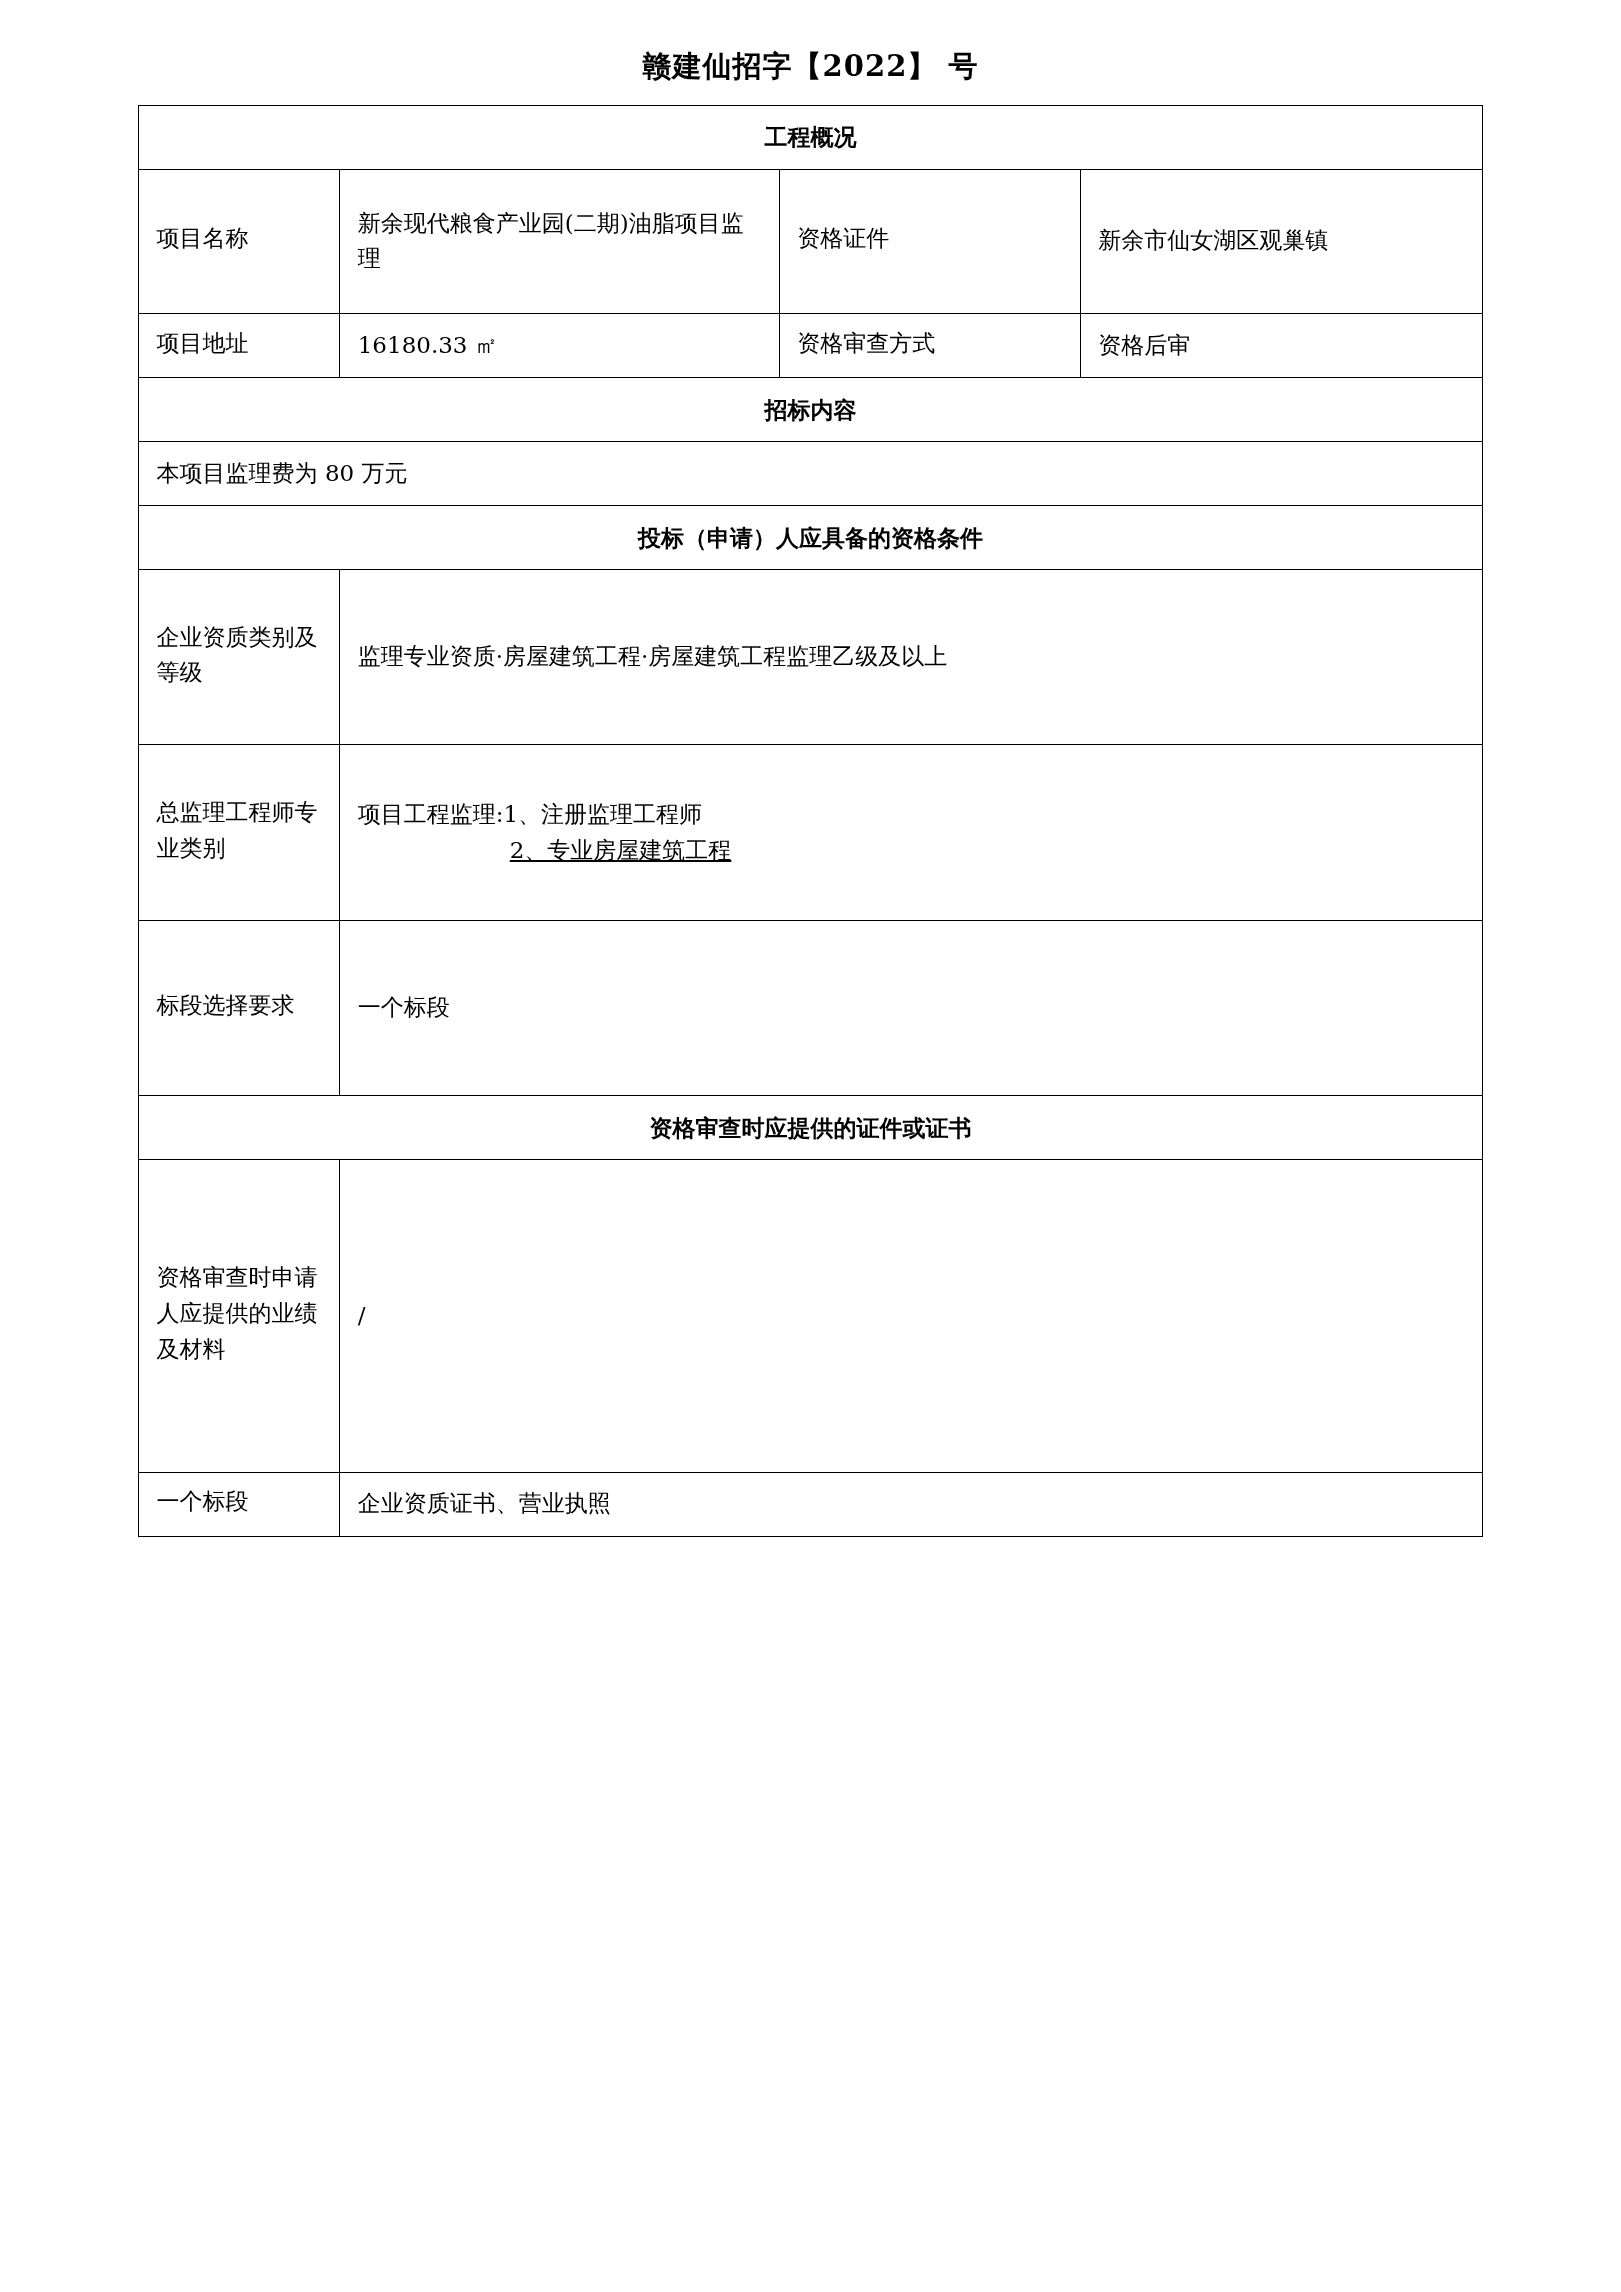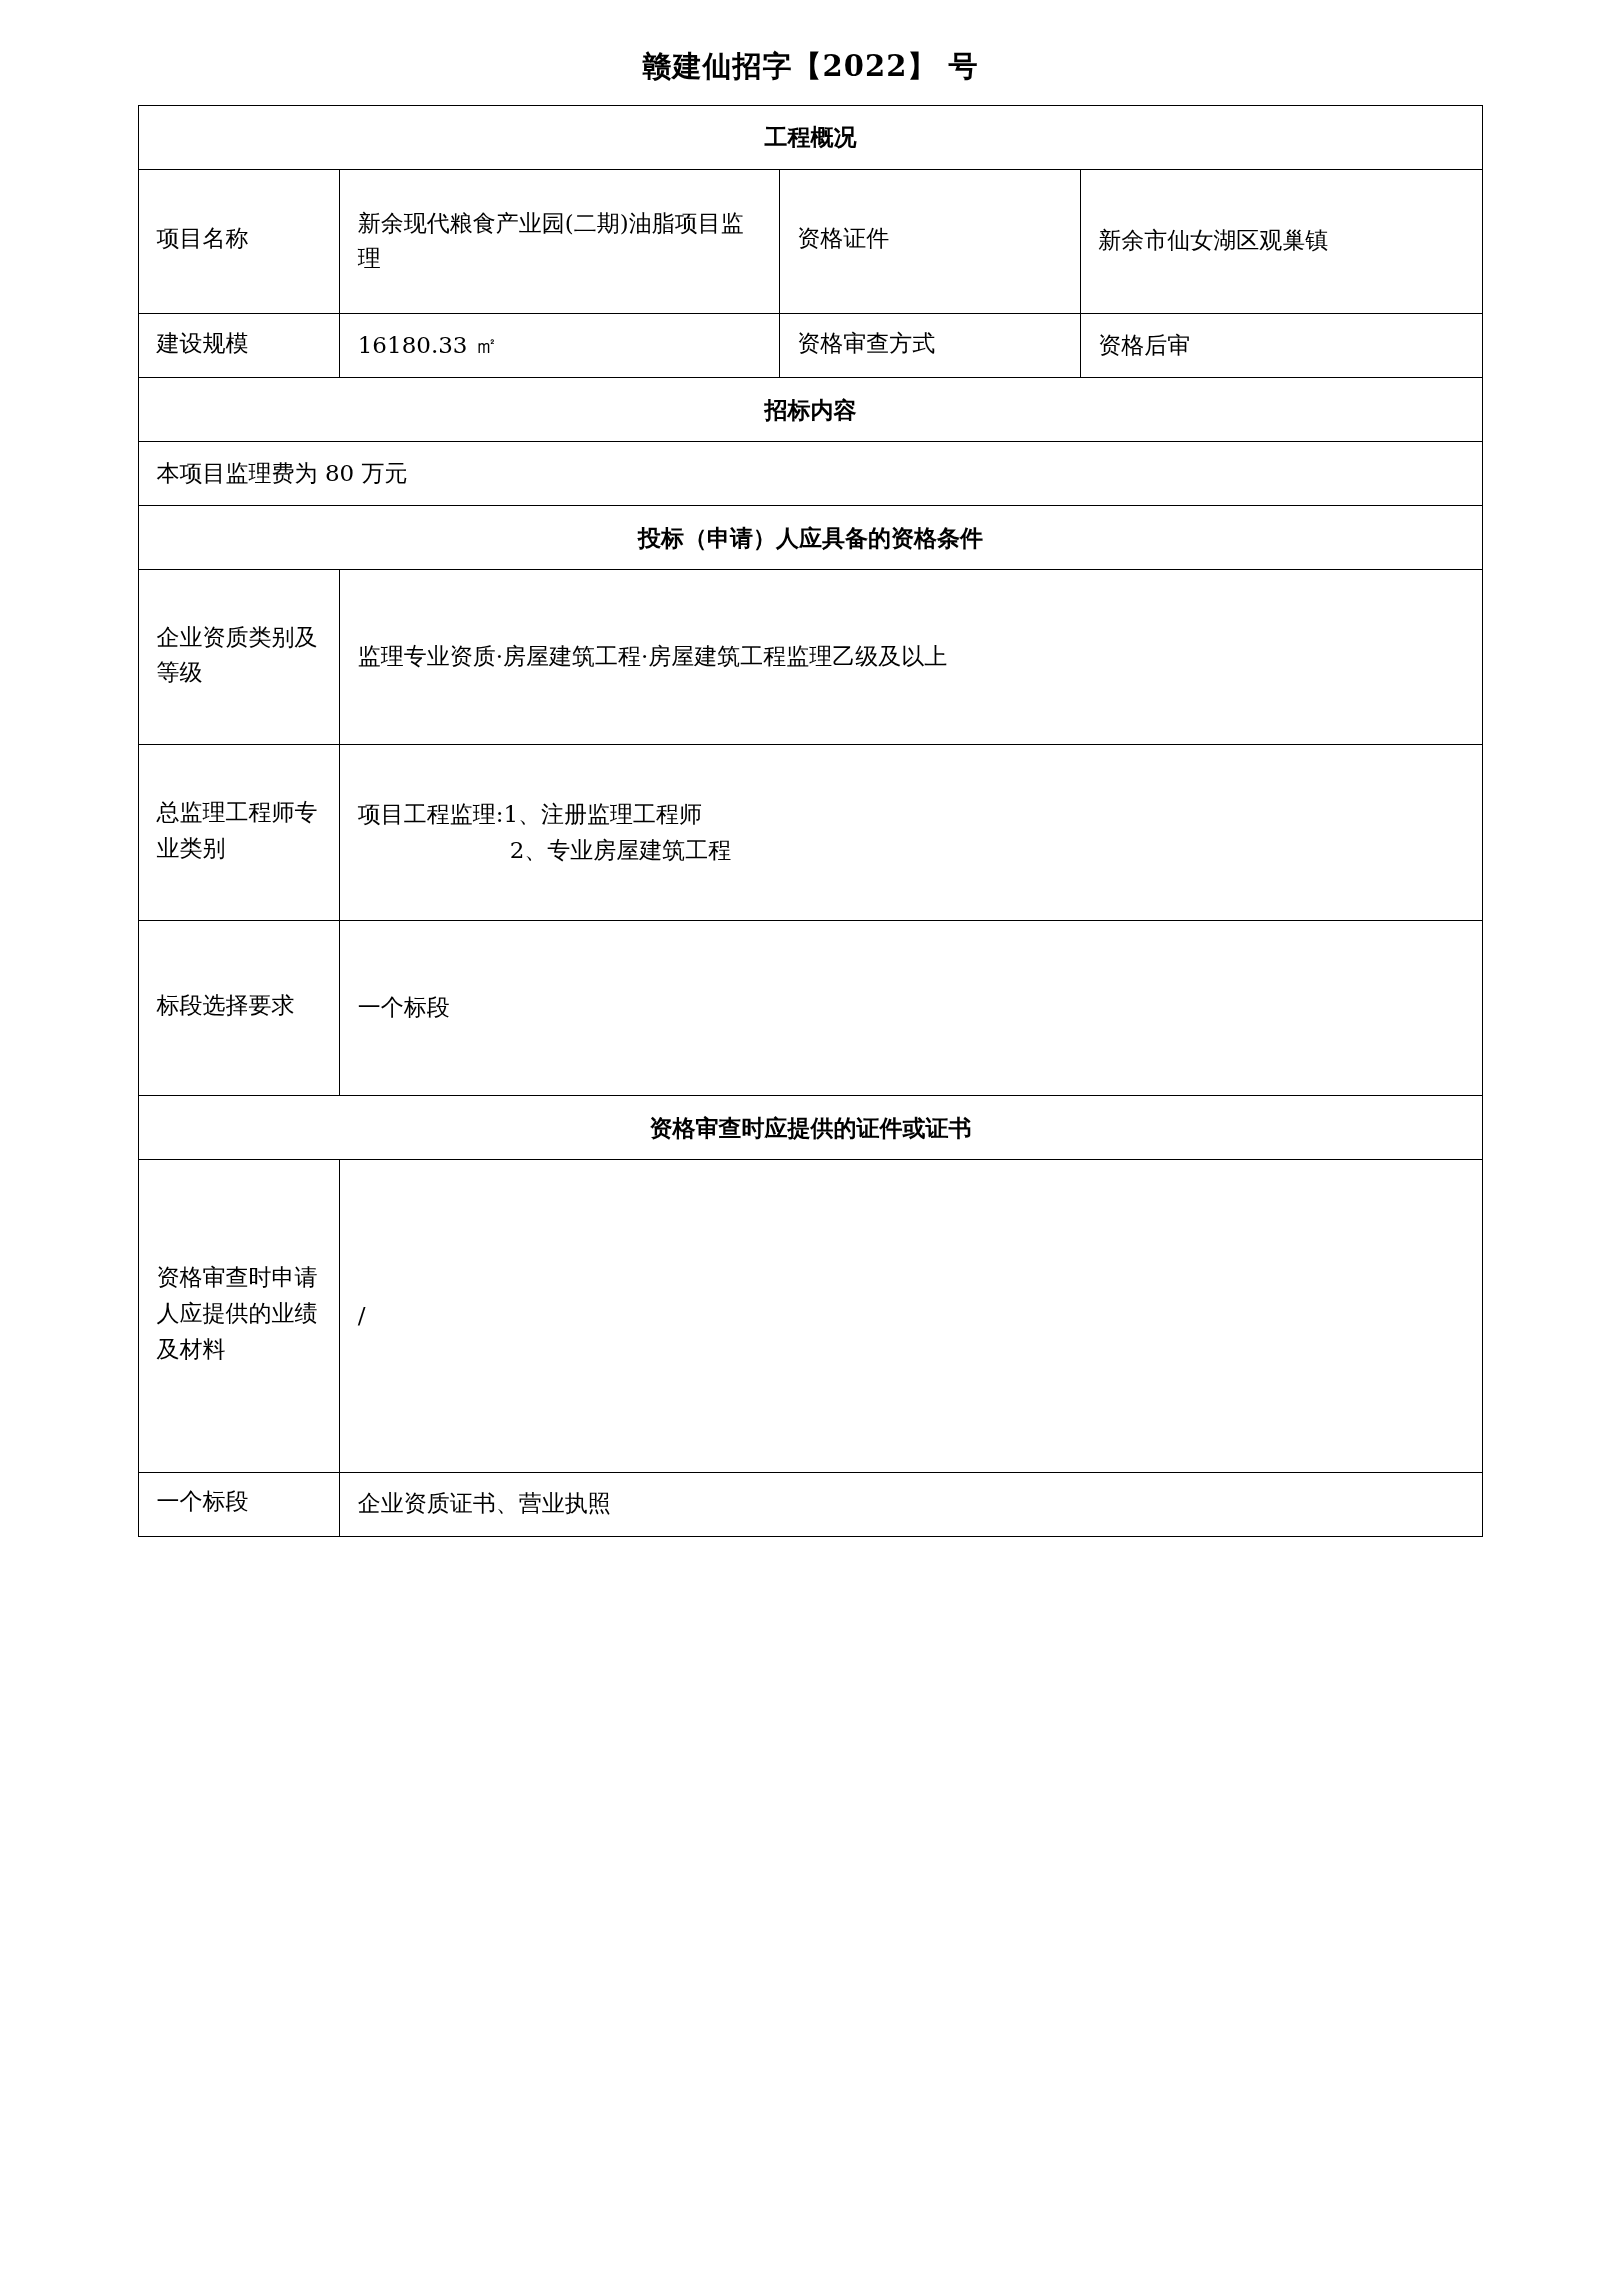--- a/index.html
+++ b/index.html
@@ -68,20 +68,21 @@
   td.vtall {
     height: 235px;
     vertical-align: middle;
   }
   .label-2line {
     line-height: 1.85;
   }
   .indent-line {
     display: block;
     padding-left: 152px;
+    text-decoration: underline;
   }
   .col-a { width: 157px; }
   .col-b { width: 343px; }
   .col-c { width: 235px; }
   .col-d { width: 314px; }
 </style>
 </head>
 <body>
 
 <div class="page">
@@ -99,21 +100,21 @@
       <tr>
         <td class="section-title" colspan="4">工程概况</td>
       </tr>
       <tr>
         <td class="label tall">项目名称</td>
         <td class="value tall">新余现代粮食产业园(二期)油脂项目监理</td>
         <td class="label tall">资格证件</td>
         <td class="value tall">新余市仙女湖区观巢镇</td>
       </tr>
       <tr>
-        <td class="label">建设规模</td>
+        <td class="label">项目地址</td>
         <td class="value">16180.33 ㎡</td>
         <td class="label">资格审查方式</td>
         <td class="value">资格后审</td>
       </tr>
       <tr>
         <td class="section-title" colspan="4">招标内容</td>
       </tr>
       <tr>
         <td class="value" colspan="4">本项目监理费为 80 万元</td>
       </tr>

